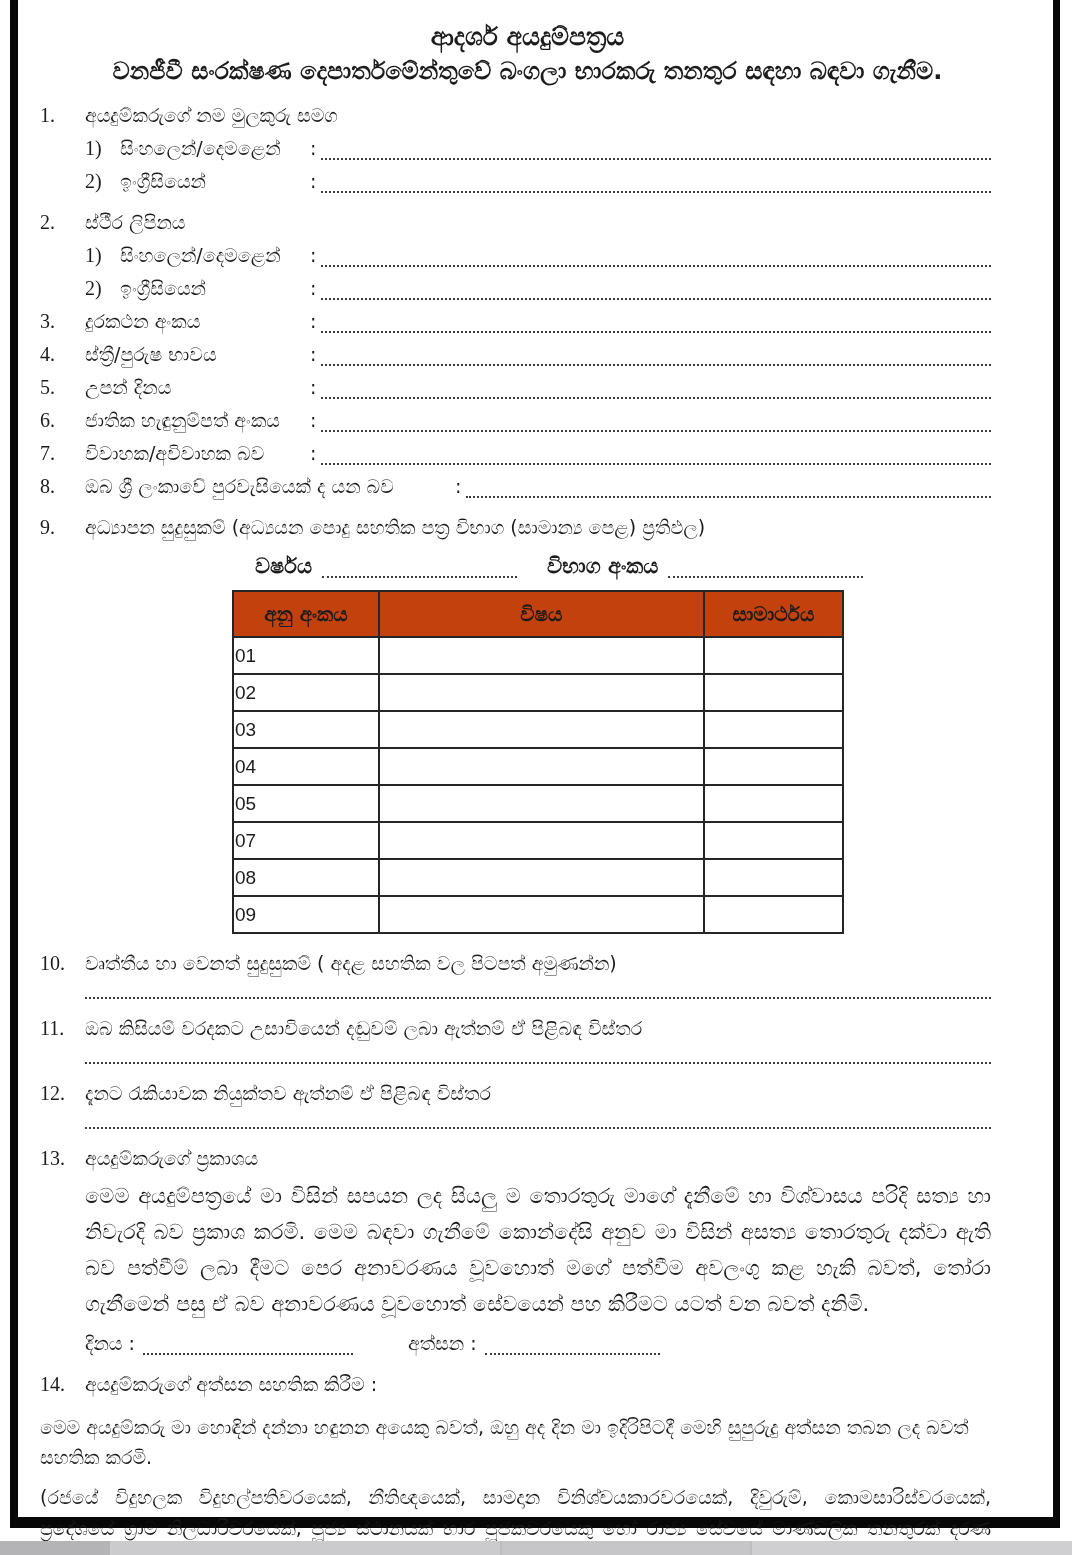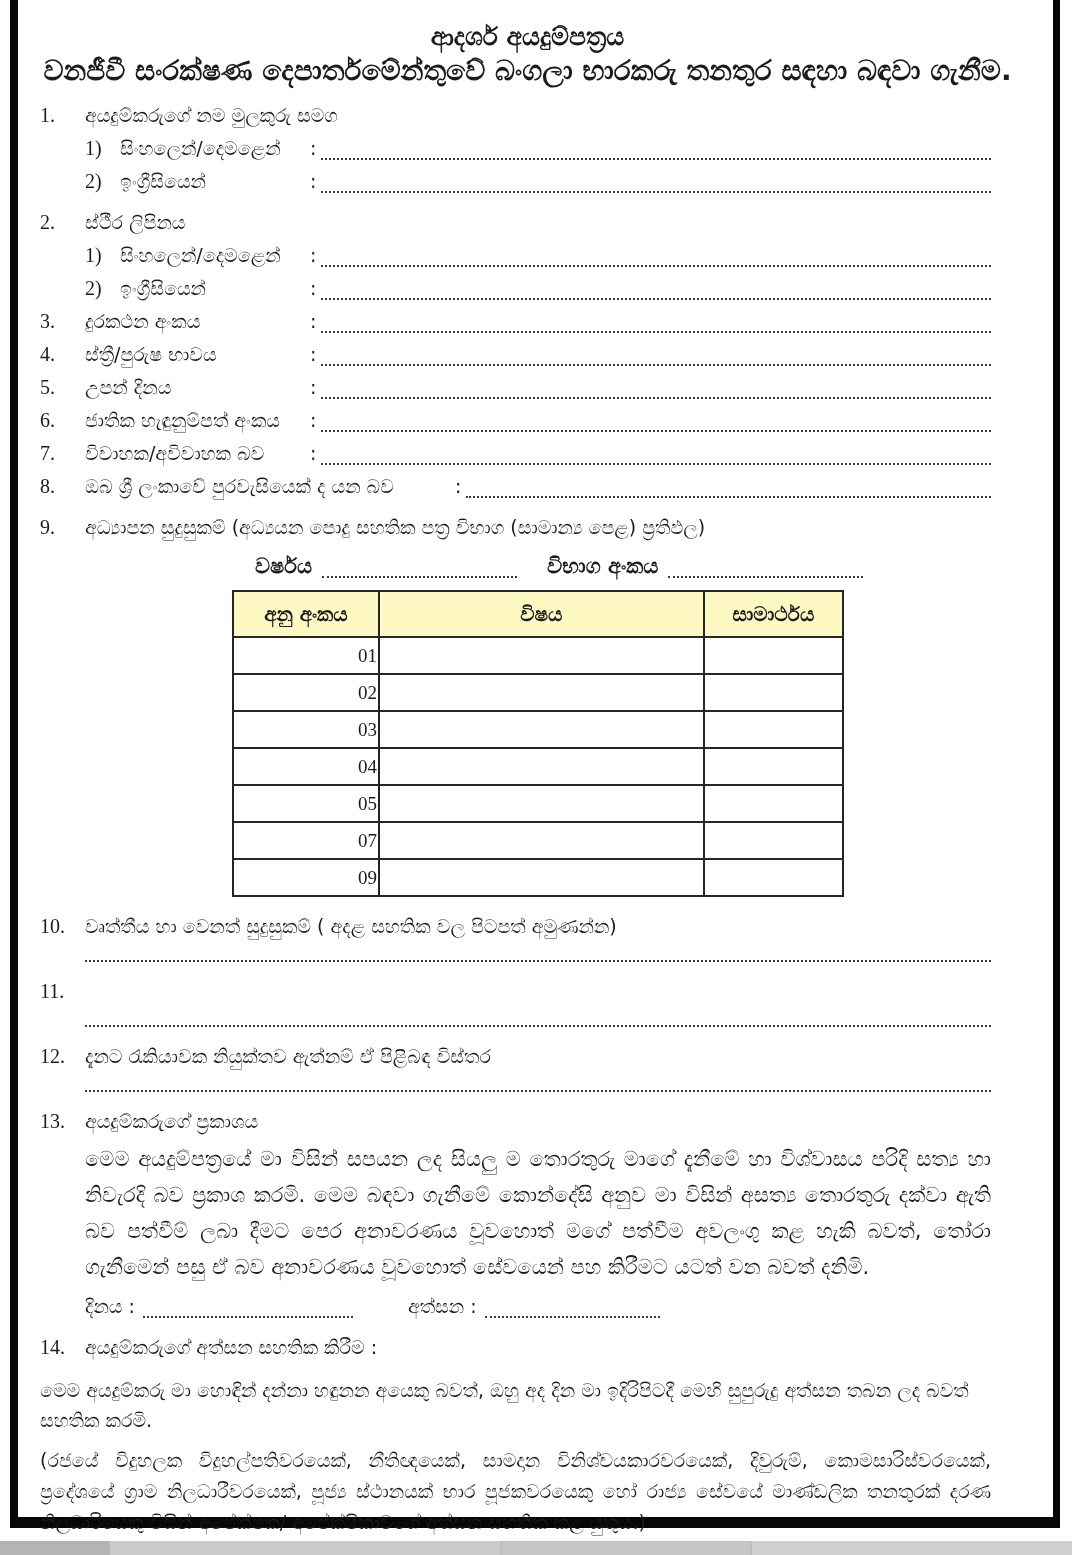--- a/index.html
+++ b/index.html
@@ -9,21 +9,21 @@
     font-family:"DejaVu Sans", sans-serif;
   }
   .top-artifact { position:absolute; top:0; left:28px; width:302px; height:6px; background:#161616; }
   .sheet {
     position:absolute; top:0; left:10px; width:1050px; height:1528px;
     box-sizing:border-box; background:#fff;
     border-left:8px solid #070707; border-right:7px solid #070707; border-bottom:11px solid #070707;
     padding:10px 38px 0 22px;
   }
   .title   { margin-top:12px; text-align:center; font-size:25px; font-weight:bold; line-height:30px; }
-  .subtitle{ margin-top:4px;  text-align:center; font-size:28px; font-weight:bold; line-height:30px; }
+  .subtitle{ margin-top:4px;  text-align:center; font-size:24px; font-weight:bold; line-height:30px; }
 
   .row { display:flex; align-items:flex-end; margin-top:10px; font-size:19px; line-height:23px; }
   .num { flex:none; width:45px; font-family:"Liberation Serif", serif; font-size:20px; }
   .label { flex:none; white-space:nowrap; }
   .row.main-dotted .label { width:225px; }
   .row.sub { padding-left:45px; }
   .row.sub .num { width:35px; }
   .row.sub .label { width:190px; }
   .row.citizen .label { width:370px; }
   .colon { flex:none; margin-right:5px; }
@@ -37,22 +37,22 @@
 
   .exam-line { margin-left:215px; margin-top:16px; font-weight:bold; font-size:21px; }
   .exam-line .label { margin-right:10px; }
   .exam-line .dots { margin-right:30px; }
 
   table.results {
     margin:12px 0 0 192px; border-collapse:collapse; width:612px;
     font-size:20px;
   }
   table.results th, table.results td { border:2px solid #262626; }
-  table.results th { background:#fef9c3; font-weight:bold; height:42px; }
-  table.results td { height:33px; text-align:right; font-family:Liberation Serif, serif; font-size:19px; }
+  table.results th { background:#c2410c; font-weight:bold; height:42px; }
+  table.results td { height:33px; text-align:left; font-family:Liberation Sans, sans-serif; font-size:19px; }
   .col-serial{ width:145px; } .col-subject{ width:330px; } .col-grade{ width:137px; }
 
   .fill-row { margin:20px 24px 0 45px; height:2px; border-bottom:2px dotted #3a3a3a; }
   .row.item-head { margin-top:18px; }
   .para {
     margin:8px 24px 0 45px; text-align:justify;
     font-size:21px; line-height:36px;
   }
   .date-sign { margin-left:45px; margin-top:10px; }
   .date-sign .label { margin-right:8px; }
@@ -195,35 +195,41 @@
             <td>05</td>
             <td></td>
             <td></td>
           </tr>
         <tr>
             <td>07</td>
             <td></td>
             <td></td>
           </tr>
         <tr>
+            <td>08</td>
+            <td></td>
+            <td></td>
+          </tr>
+        <tr>
             <td>09</td>
             <td></td>
             <td></td>
           </tr>
       </tbody>
     </table>
 
     <div class="row item-head">
       <span class="num">10.</span>
       <span class="label">වෘත්තීය හා වෙනත් සුදුසුකම් ( අදළ සහතික වල පිටපත් අමුණන්න)</span>
     </div>
     <div class="fill-row"></div>
 
     <div class="row item-head">
       <span class="num">11.</span>
+      <span class="label">ඔබ කිසියම් වරදකට උසාවියෙන් දඬුවම් ලබා ඇත්නම් ඒ පිළිබඳ විස්තර</span>
     </div>
     <div class="fill-row"></div>
 
     <div class="row item-head">
       <span class="num">12.</span>
       <span class="label">දැනට රැකියාවක නියුක්තව ඇත්නම් ඒ පිළිබඳ විස්තර</span>
     </div>
     <div class="fill-row"></div>
 
     <div class="row item-head">

